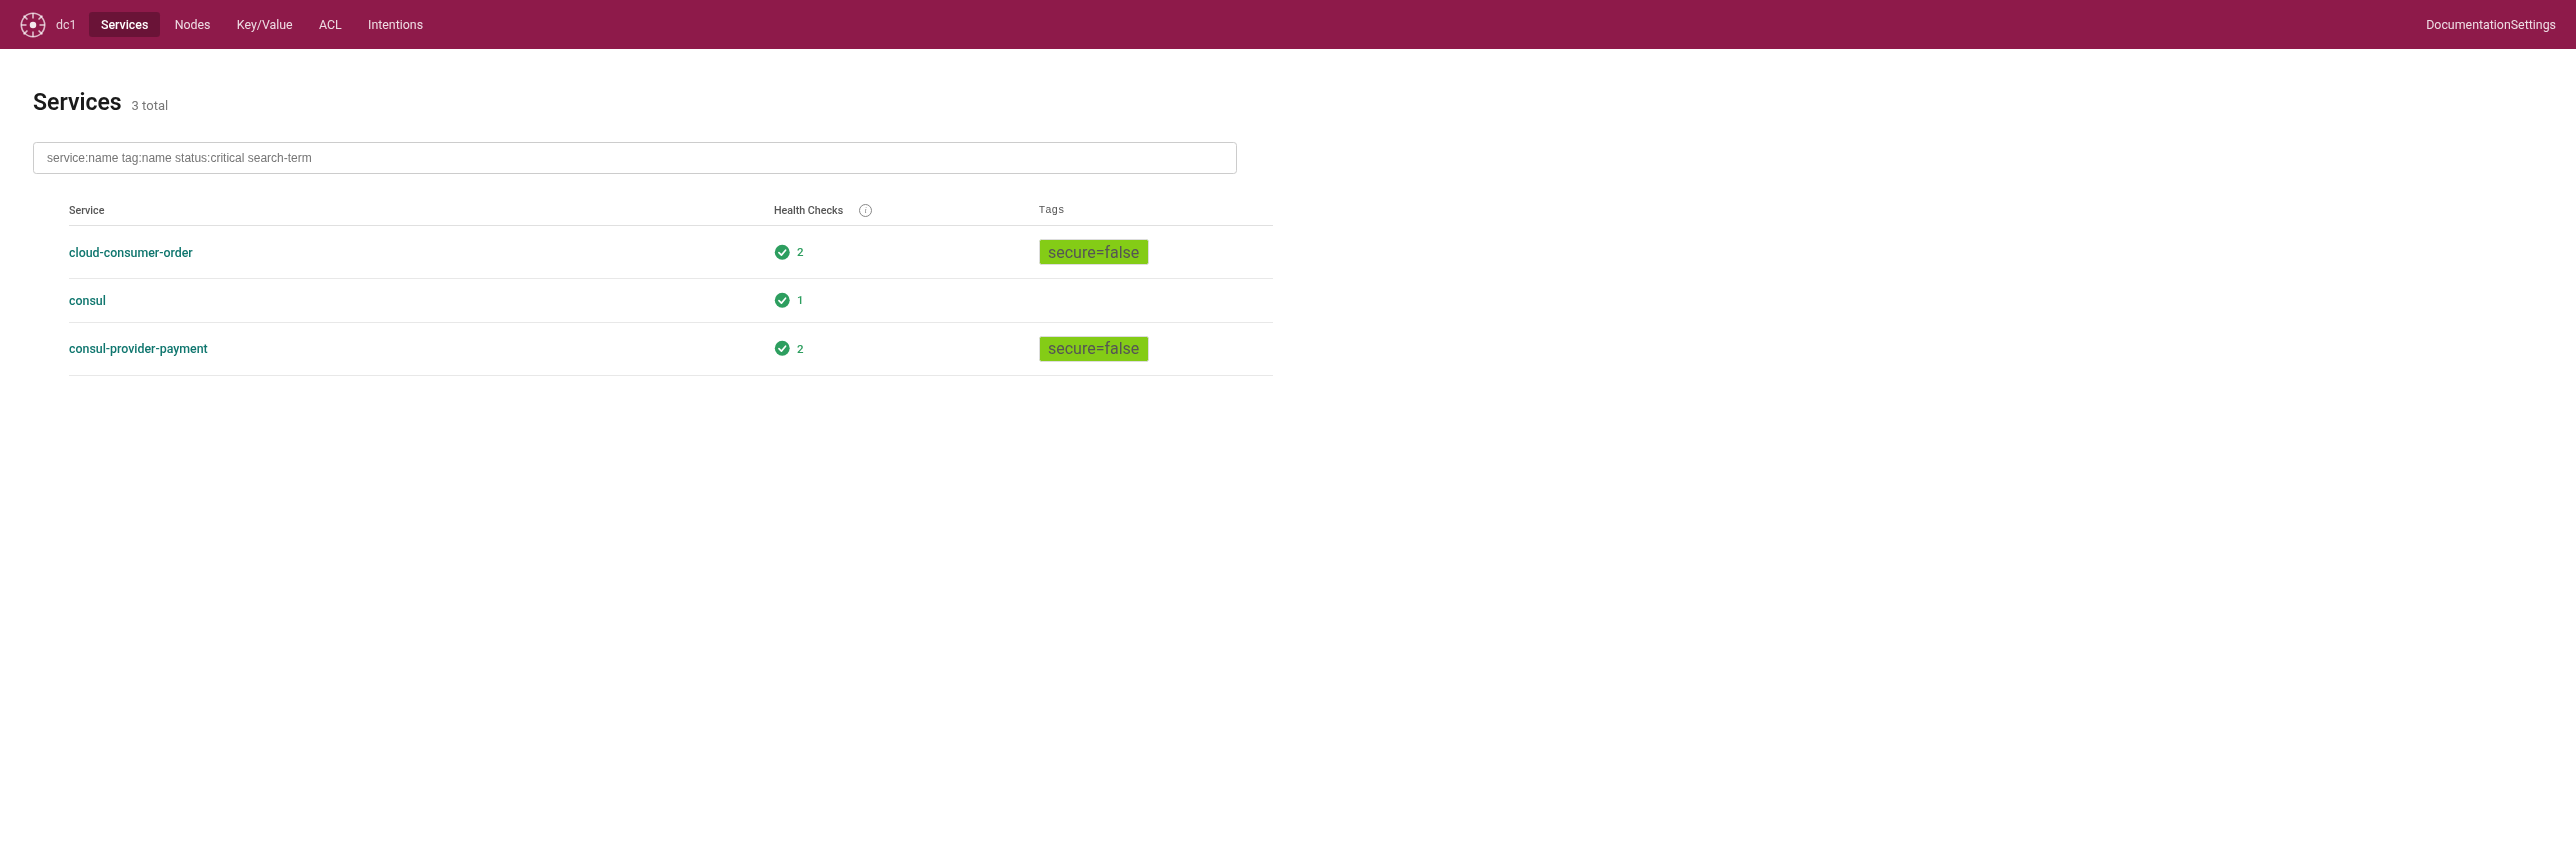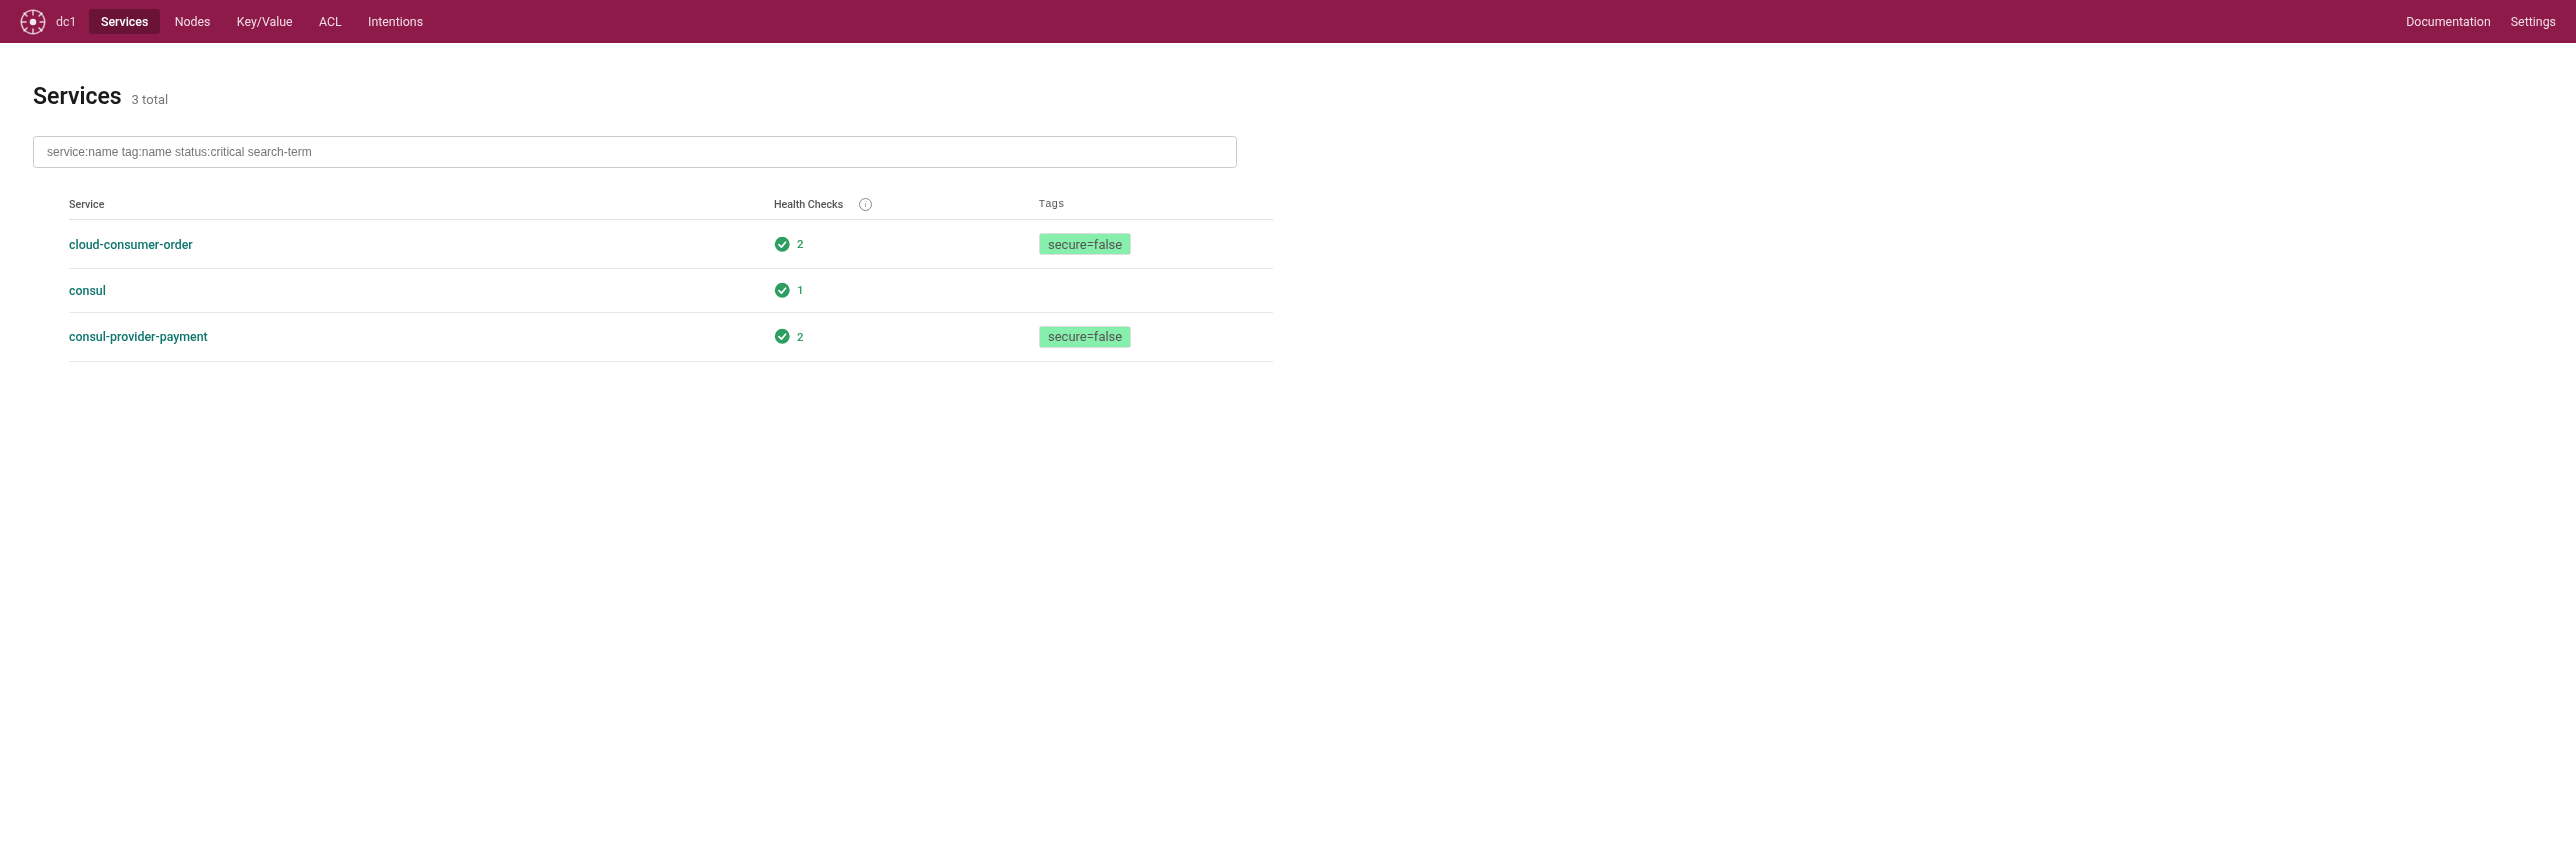--- a/index.html
+++ b/index.html
@@ -4,21 +4,21 @@
   <style>
     * { box-sizing: border-box; margin: 0; padding: 0; }
     body { font-family: -apple-system, BlinkMacSystemFont, 'Segoe UI', Roboto, sans-serif; background: #fff; color: #333; }
 
     
     .navbar {
       background: #8e1a4a;
       display: flex;
       align-items: center;
       padding: 0 20px;
-      height: 43px;
+      height: 49px;
     }
     .navbar-logo {
       width: 26px;
       height: 26px;
       margin-right: 10px;
       flex-shrink: 0;
     }
     .navbar-dc {
       color: rgba(255,255,255,0.8);
       font-size: 12.4px;
@@ -39,21 +39,20 @@
       text-decoration: none;
     }
     .nav-item.active {
       background: rgba(0,0,0,0.25);
       color: #fff;
       font-weight: 500;
     }
     .navbar-right {
       display: flex;
       align-items: flex-end;
-      gap: 20px;
     }
     .navbar-right-link {
       color: rgba(255,255,255,0.85);
       font-size: 12.4px;
       cursor: pointer;
       text-decoration: none;
     }
 
     
     .main {
@@ -163,25 +162,25 @@
       font-weight: 500;
     }
     .check-icon {
       width: 16.5px;
       height: 16.5px;
       flex-shrink: 0;
     }
 
     .tag-badge {
       display: inline-block;
-      background: #86efac;
+      background: #84cc16;
       border: 0.8px solid #ddd;
       border-radius: 2.5px;
       padding: 2.5px 8.2px;
-      font-size: 13px;
+      font-size: 16px;
       color: #555;
     }
   </style>
 </head>
 <body>
 
 <nav class="navbar">
 
   <svg class="navbar-logo" viewBox="0 0 40 40" fill="none" xmlns="http://www.w3.org/2000/svg">
     <circle cx="20" cy="20" r="18" stroke="rgba(255,255,255,0.7)" stroke-width="2.5"></circle>

